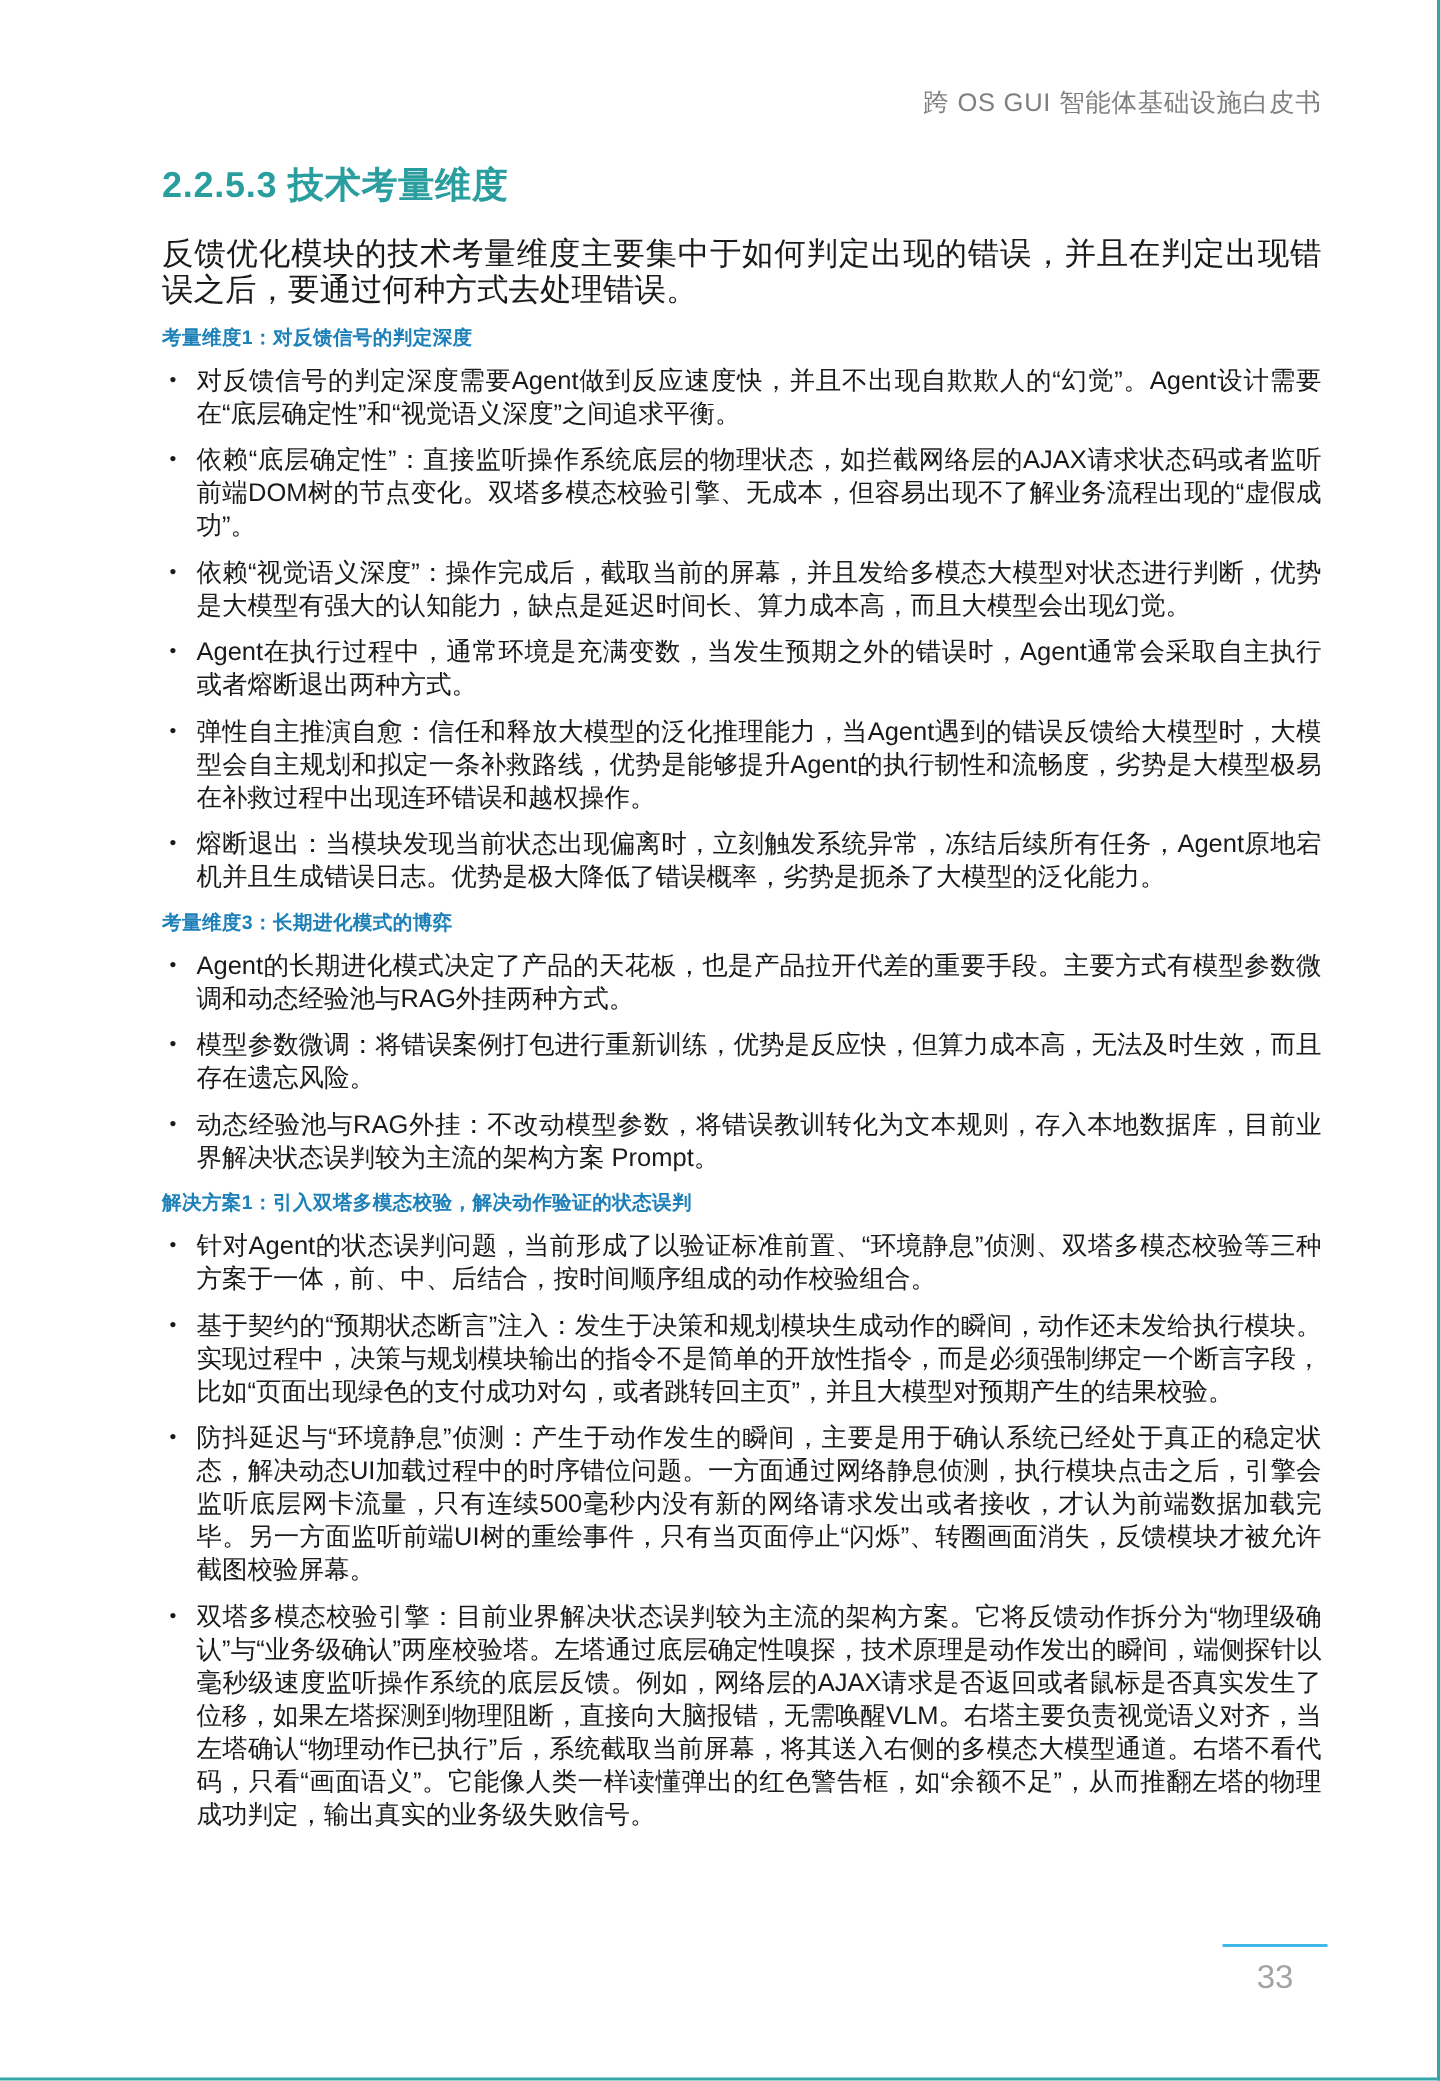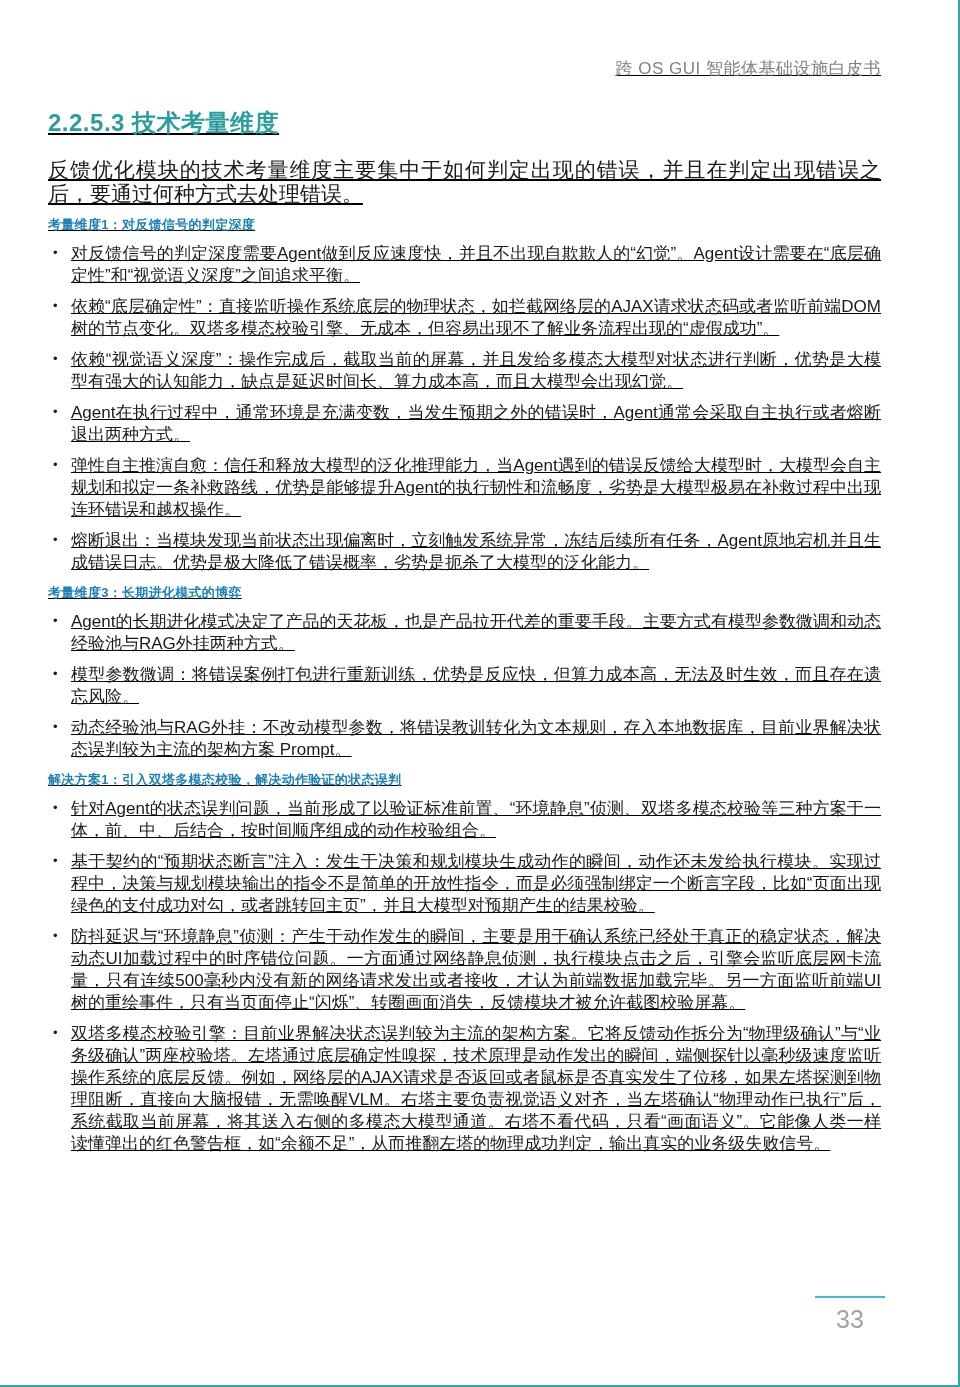--- a/index.html
+++ b/index.html
@@ -11,39 +11,39 @@
     --footer-line:#41B8E8;
     --page-border:#35A6A6;
   }
   *{margin:0;padding:0;box-sizing:border-box;}
   html,body{background:#fff;}
   body{width:960px;height:1387px;overflow:hidden;
        font-family:"Liberation Sans","DejaVu Sans",sans-serif;}
   .page{position:relative;width:960px;height:1387px;background:#fff;
         border-right:2px solid var(--page-border);
         border-bottom:2px solid var(--page-border);
-        padding:57px 77px 0 48px;text-decoration:underline;}
+        padding:57px 77px 0 108px;}
   .doc-header{font-size:17px;color:var(--header-text);text-align:right;
               letter-spacing:.5px;font-weight:500;}
   h1.section-title{color:var(--section-heading);font-size:24px;font-weight:700;
                    margin:27px 0 19px;letter-spacing:.5px;}
   h1.section-title.tight{margin-bottom:4px;}
   p.intro{font-size:21px;font-weight:500;color:var(--body-text);line-height:24px;
           text-align:justify;margin:0 0 6px;}
   h2.sub-title{color:var(--sub-heading);font-size:13px;font-weight:700;
                margin:10px 0 9px;letter-spacing:.3px;}
   ul.bullets{list-style:none;margin:0 0 2px;padding:0;}
   li.bullet{position:relative;padding-left:23px;font-size:17px;font-weight:500;
             color:var(--body-text);line-height:22px;text-align:justify;
             margin:0 0 9px;}
   li.bullet .dot{position:absolute;left:5px;top:-1px;font-size:13px;color:var(--body-text);}
   .page-footer{position:absolute;right:73px;top:1296px;width:70px;text-align:center;}
   .footer-rule{display:block;width:70px;height:2px;background:var(--footer-line);
                margin-bottom:7px;}
-  .page-number{font-size:25px;color:var(--page-number);}
+  .page-number{font-size:22px;color:var(--page-number);}
 </style>
 </head>
 <body>
 
 <div class="page">
 
   <div class="doc-header">跨 OS GUI 智能体基础设施白皮书</div>
 
   <h1 class="section-title">2.2.5.3 技术考量维度</h1>
 

